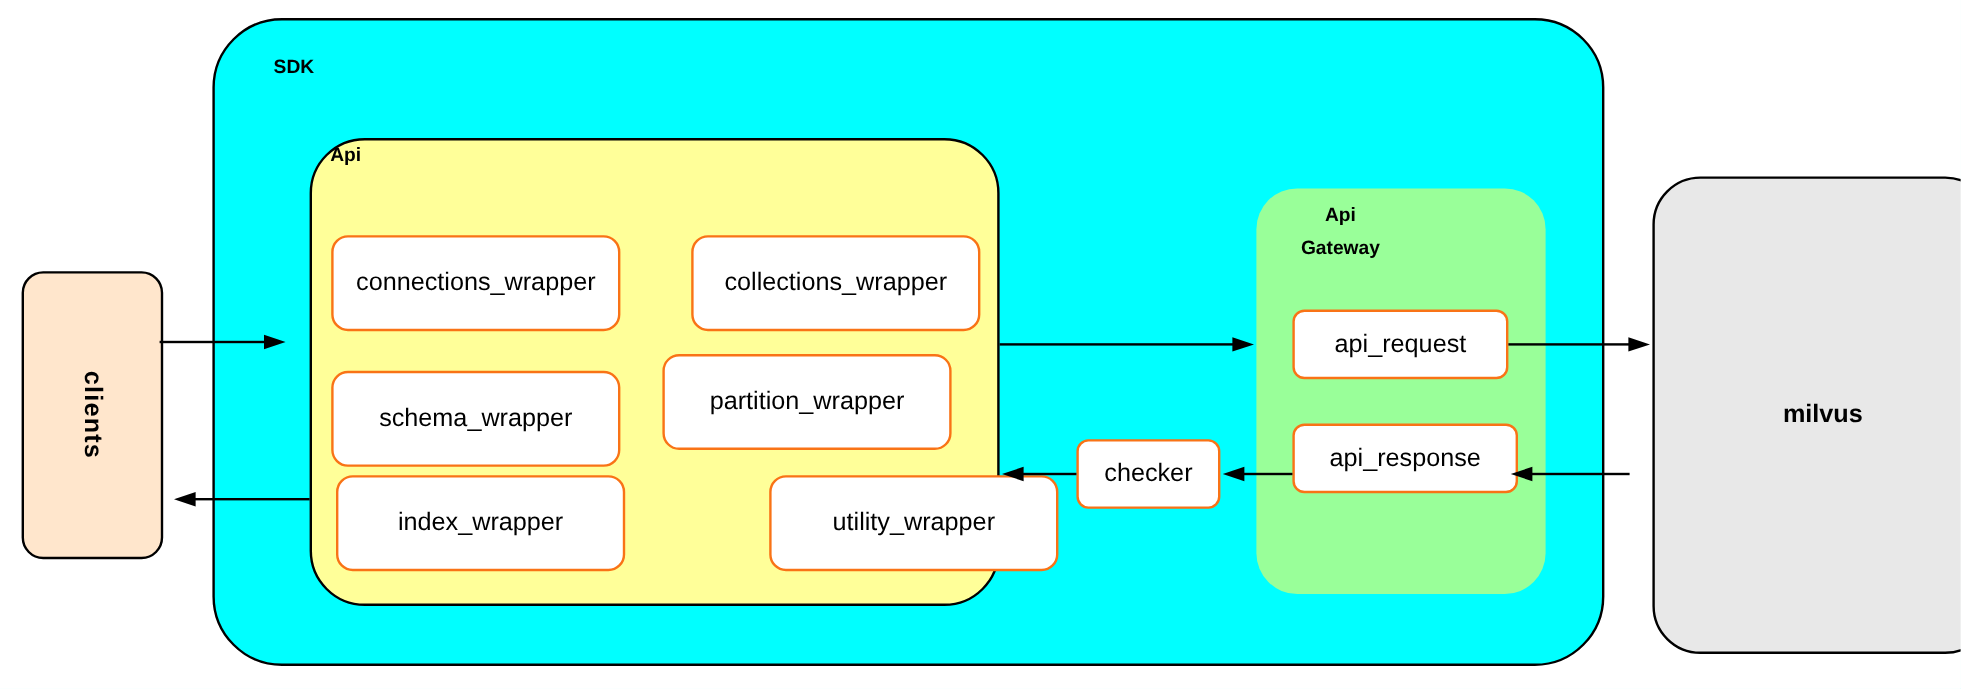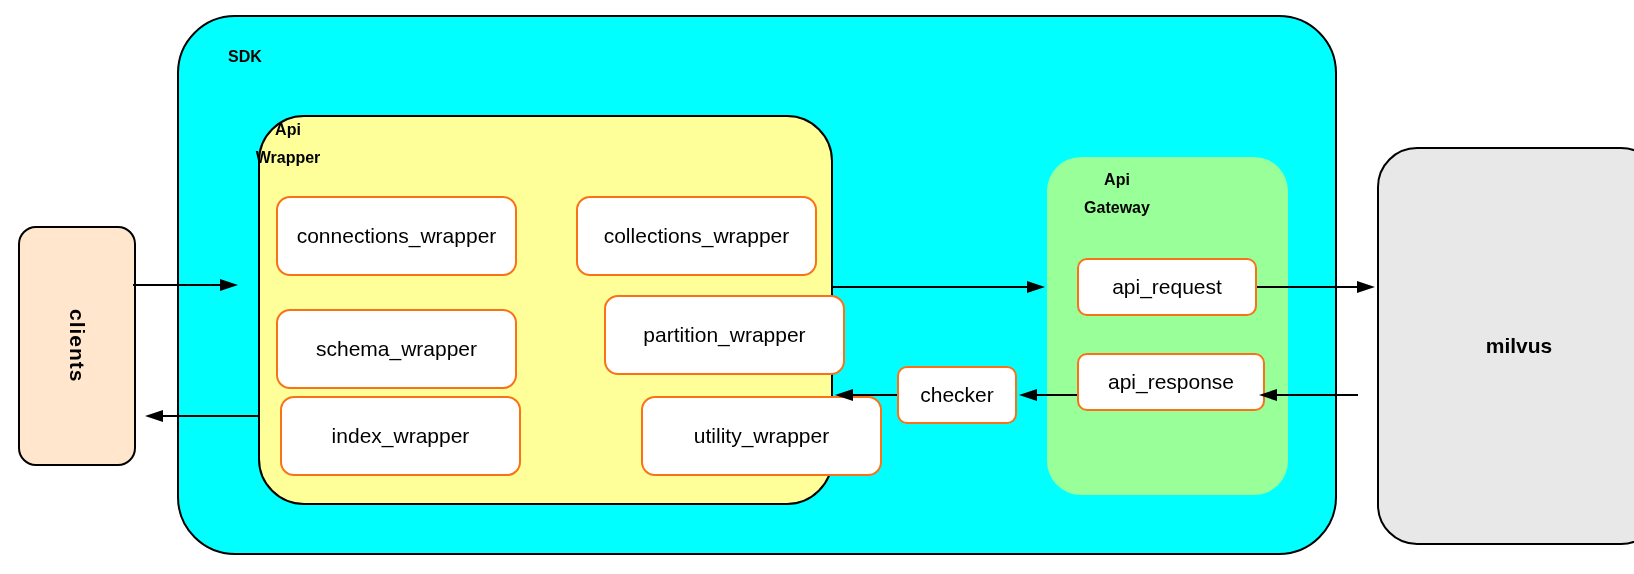--- a/index.html
+++ b/index.html
@@ -77,33 +77,32 @@
 <body>
 
 <div class="canvas">
 
   <div class="shape sdk"></div>
   <div class="title sdk-title">SDK</div>
 
   <div class="shape api-wrapper"></div>
   <div class="title two-line wrapper-title">
     <span>Api</span>
-    <span>Wrapper</span>
   </div>
 
   <div class="node module" style="left:276px; top:196px;">
     <span>connections_wrapper</span>
   </div>
   <div class="node module" style="left:576px; top:196px;">
     <span>collections_wrapper</span>
   </div>
   <div class="node module" style="left:276px; top:309px;text-align:center;">
     <span>schema_wrapper</span>
   </div>
-  <div class="node module" style="left:604px; top:295px;">
+  <div class="node module" style="left:552px; top:295px;">
     <span>partition_wrapper</span>
   </div>
   <div class="node module" style="left:280px; top:396px;">
     <span>index_wrapper</span>
   </div>
   <div class="node module" style="left:608px; top:396px;margin-left:33px;">
     <span>utility_wrapper</span>
   </div>
 
   <div class="shape api-gateway"></div>

